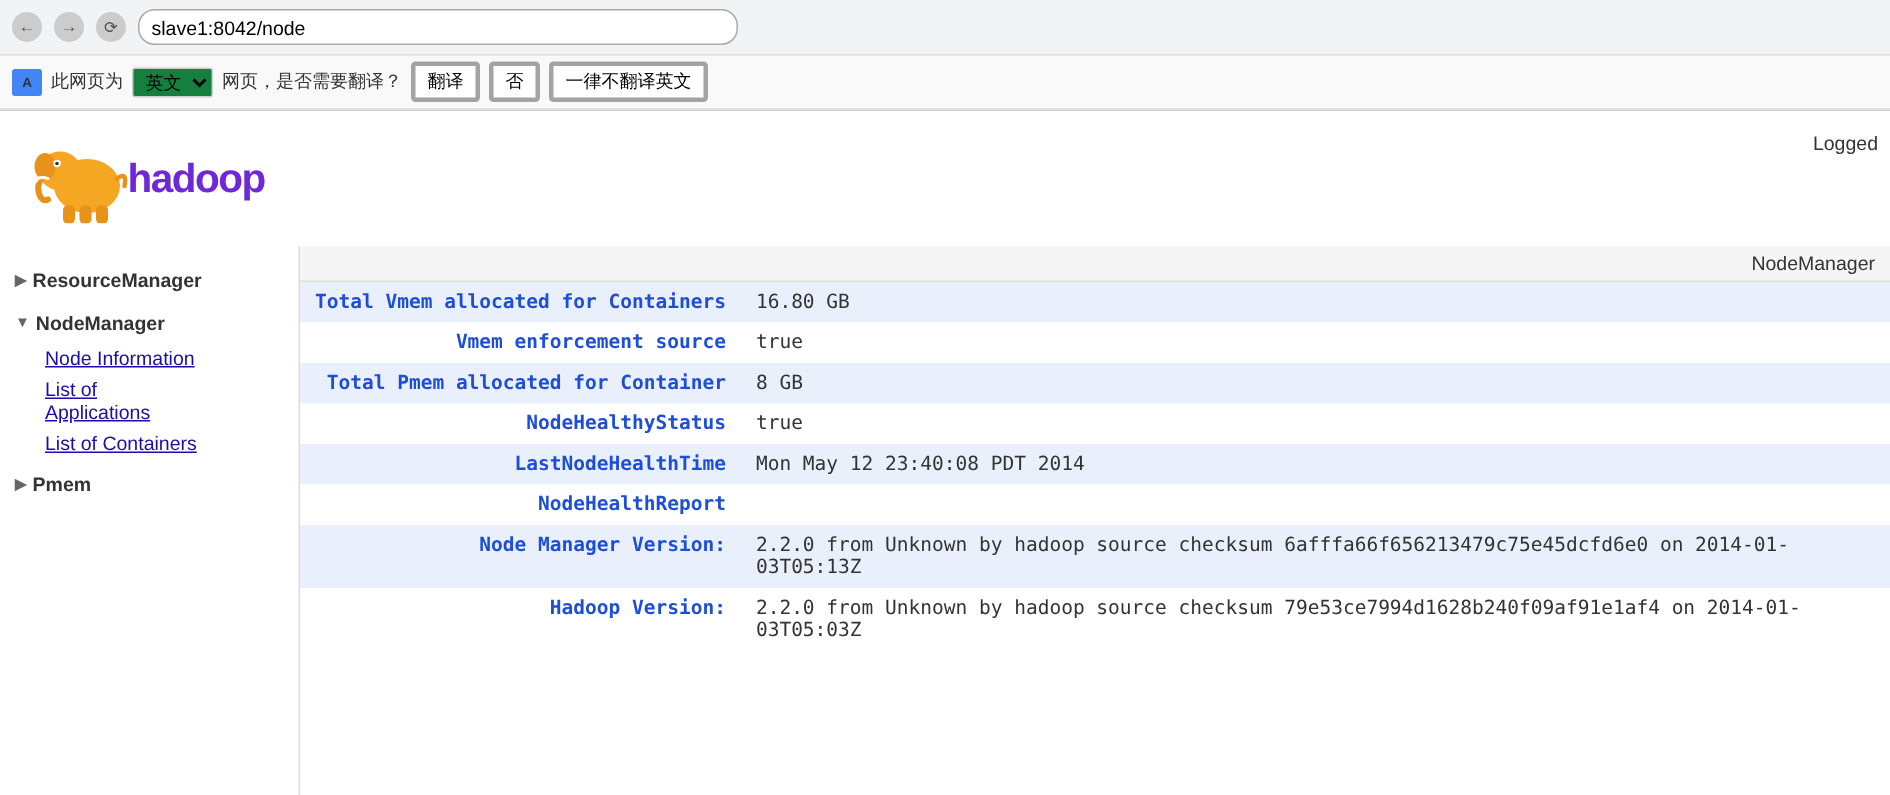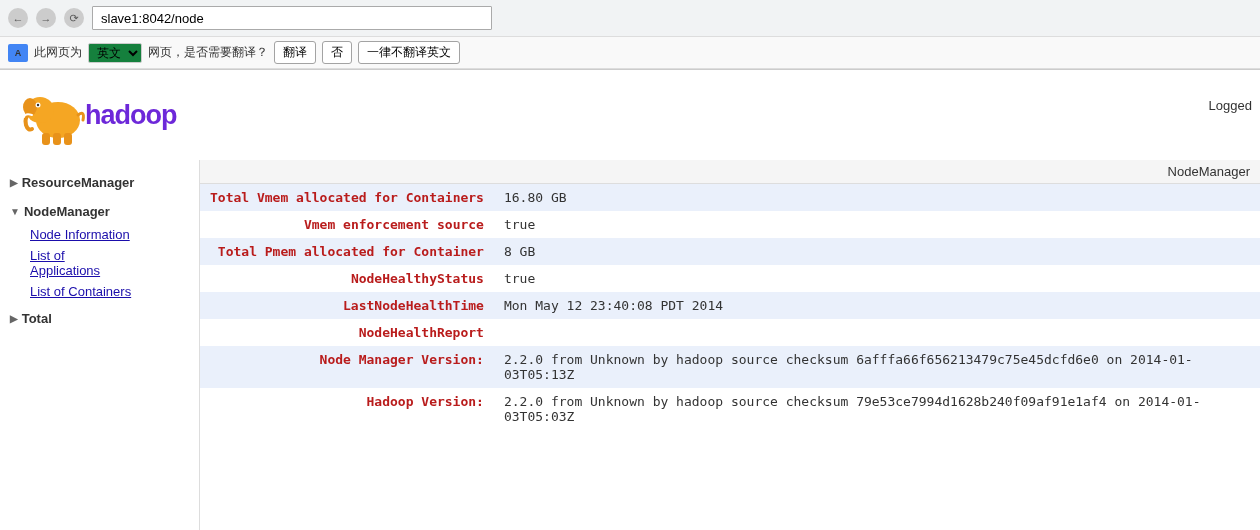--- a/index.html
+++ b/index.html
@@ -24,21 +24,21 @@
       display: flex; align-items: center; justify-content: center;
       cursor: pointer;
       font-size: 11px;
       color: #555;
       border: none;
     }
     .address-bar {
       flex: 1;
       height: 24px;
       border: 1px solid #aaa;
-      border-radius: 1px;
+      border-radius: 11px;
       padding: 0 8px;
       font-size: 13px;
       background: #fff;
       max-width: 400px;
     }
     .translate-bar {
       display: flex;
       align-items: center;
       padding: 4px 8px;
       background: #f9f9f9;
@@ -59,30 +59,30 @@
     .translate-bar span { color: #333; }
     .translate-bar .lang-select {
       border: 1px solid #ccc;
       border-radius: 2px;
       padding: 1px 4px;
       font-size: 12px;
       cursor: pointer;
       background: #15803d;
     }
     .translate-btn {
-      border: 1px solid #a3a3a3;
+      border: 3px solid #a3a3a3;
       border-radius: 3px;
       padding: 2px 8px;
       font-size: 12px;
       cursor: pointer;
       background: #fff;
     }
     .logged-in {
       position: absolute;
-      top: 98px;
+      top: 88px;
       right: 8px;
       font-size: 13px;
       color: #333;
     }
 
     
     .page-wrapper {
       display: flex;
       position: relative;
     }
@@ -165,21 +165,21 @@
     }
     .info-table td {
       padding: 6px 10px;
       vertical-align: top;
     }
     .info-table td:first-child {
       text-align: right;
       font-weight: bold;
       white-space: nowrap;
       width: 280px;
-      color: #b91c1c;
+      color: #1d4ed8;
     }
     .info-table td:last-child {
       color: #333;
     }
 
     
     .logo-container {
       display: flex;
       align-items: center;
       padding: 15px 20px;
@@ -253,21 +253,21 @@
       </div>
       <div class="sidebar-sub-items">
         <a class="sidebar-sub-item" href="#">Node Information</a>
         <a class="sidebar-sub-item" href="#">List of<br>Applications</a>
         <a class="sidebar-sub-item" href="#">List of Containers</a>
       </div>
     </div>
     <div class="sidebar-section">
       <div class="sidebar-header">
         <span class="arrow">▶</span>
-        <span>Total</span>
+        <span>Pmem</span>
       </div>
     </div>
   </div>
 
   <div class="main-content">
     <div class="content-header">NodeManager</div>
     <table class="info-table">
       <tbody id="info-table-body">
       <tr>
             <td>Total Vmem allocated for Containers</td>

